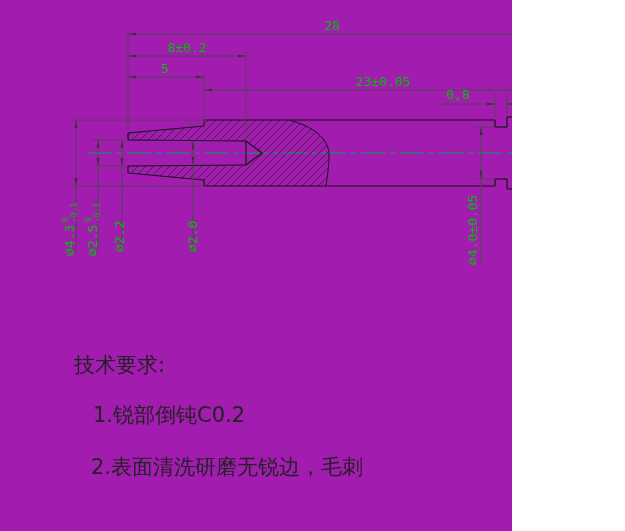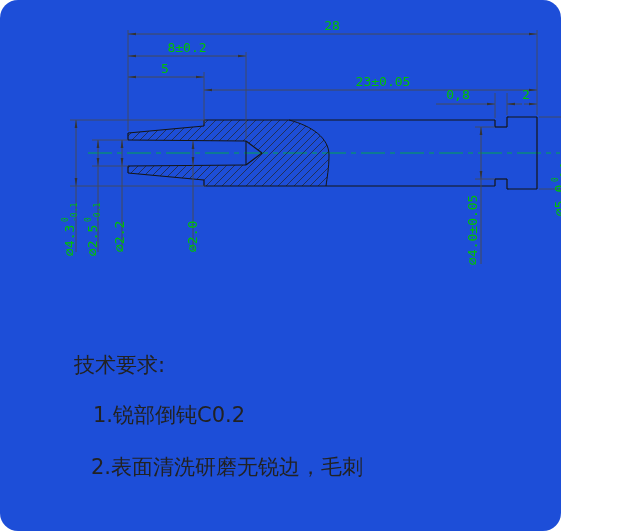--- a/index.html
+++ b/index.html
@@ -1,17 +1,17 @@
 <!DOCTYPE html>
 <html><head>
 <meta charset="utf-8">
 <style>
   html,body{margin:0;padding:0;background:#ffffff;}
-  .canvas{position:relative;width:561px;height:531px;background:#1d4ed8;overflow:hidden;
-          font-family:"DejaVu Sans",sans-serif;border-radius:18px;}
+  .canvas{position:relative;width:512px;height:531px;background:#a21caf;overflow:hidden;
+          font-family:"DejaVu Sans",sans-serif;}
   svg{display:block;}
   text{user-select:none;}
   .dimtxt{font-family:"DejaVu Sans Mono",monospace;font-size:13px;fill:#00c300;}
   .dimtxt-sm{font-family:"DejaVu Sans Mono",monospace;font-size:8px;fill:#00c300;}
   .note{font-family:"DejaVu Sans",sans-serif;fill:#222;}
 </style>
 </head>
 <body>
 
 <div class="canvas">

